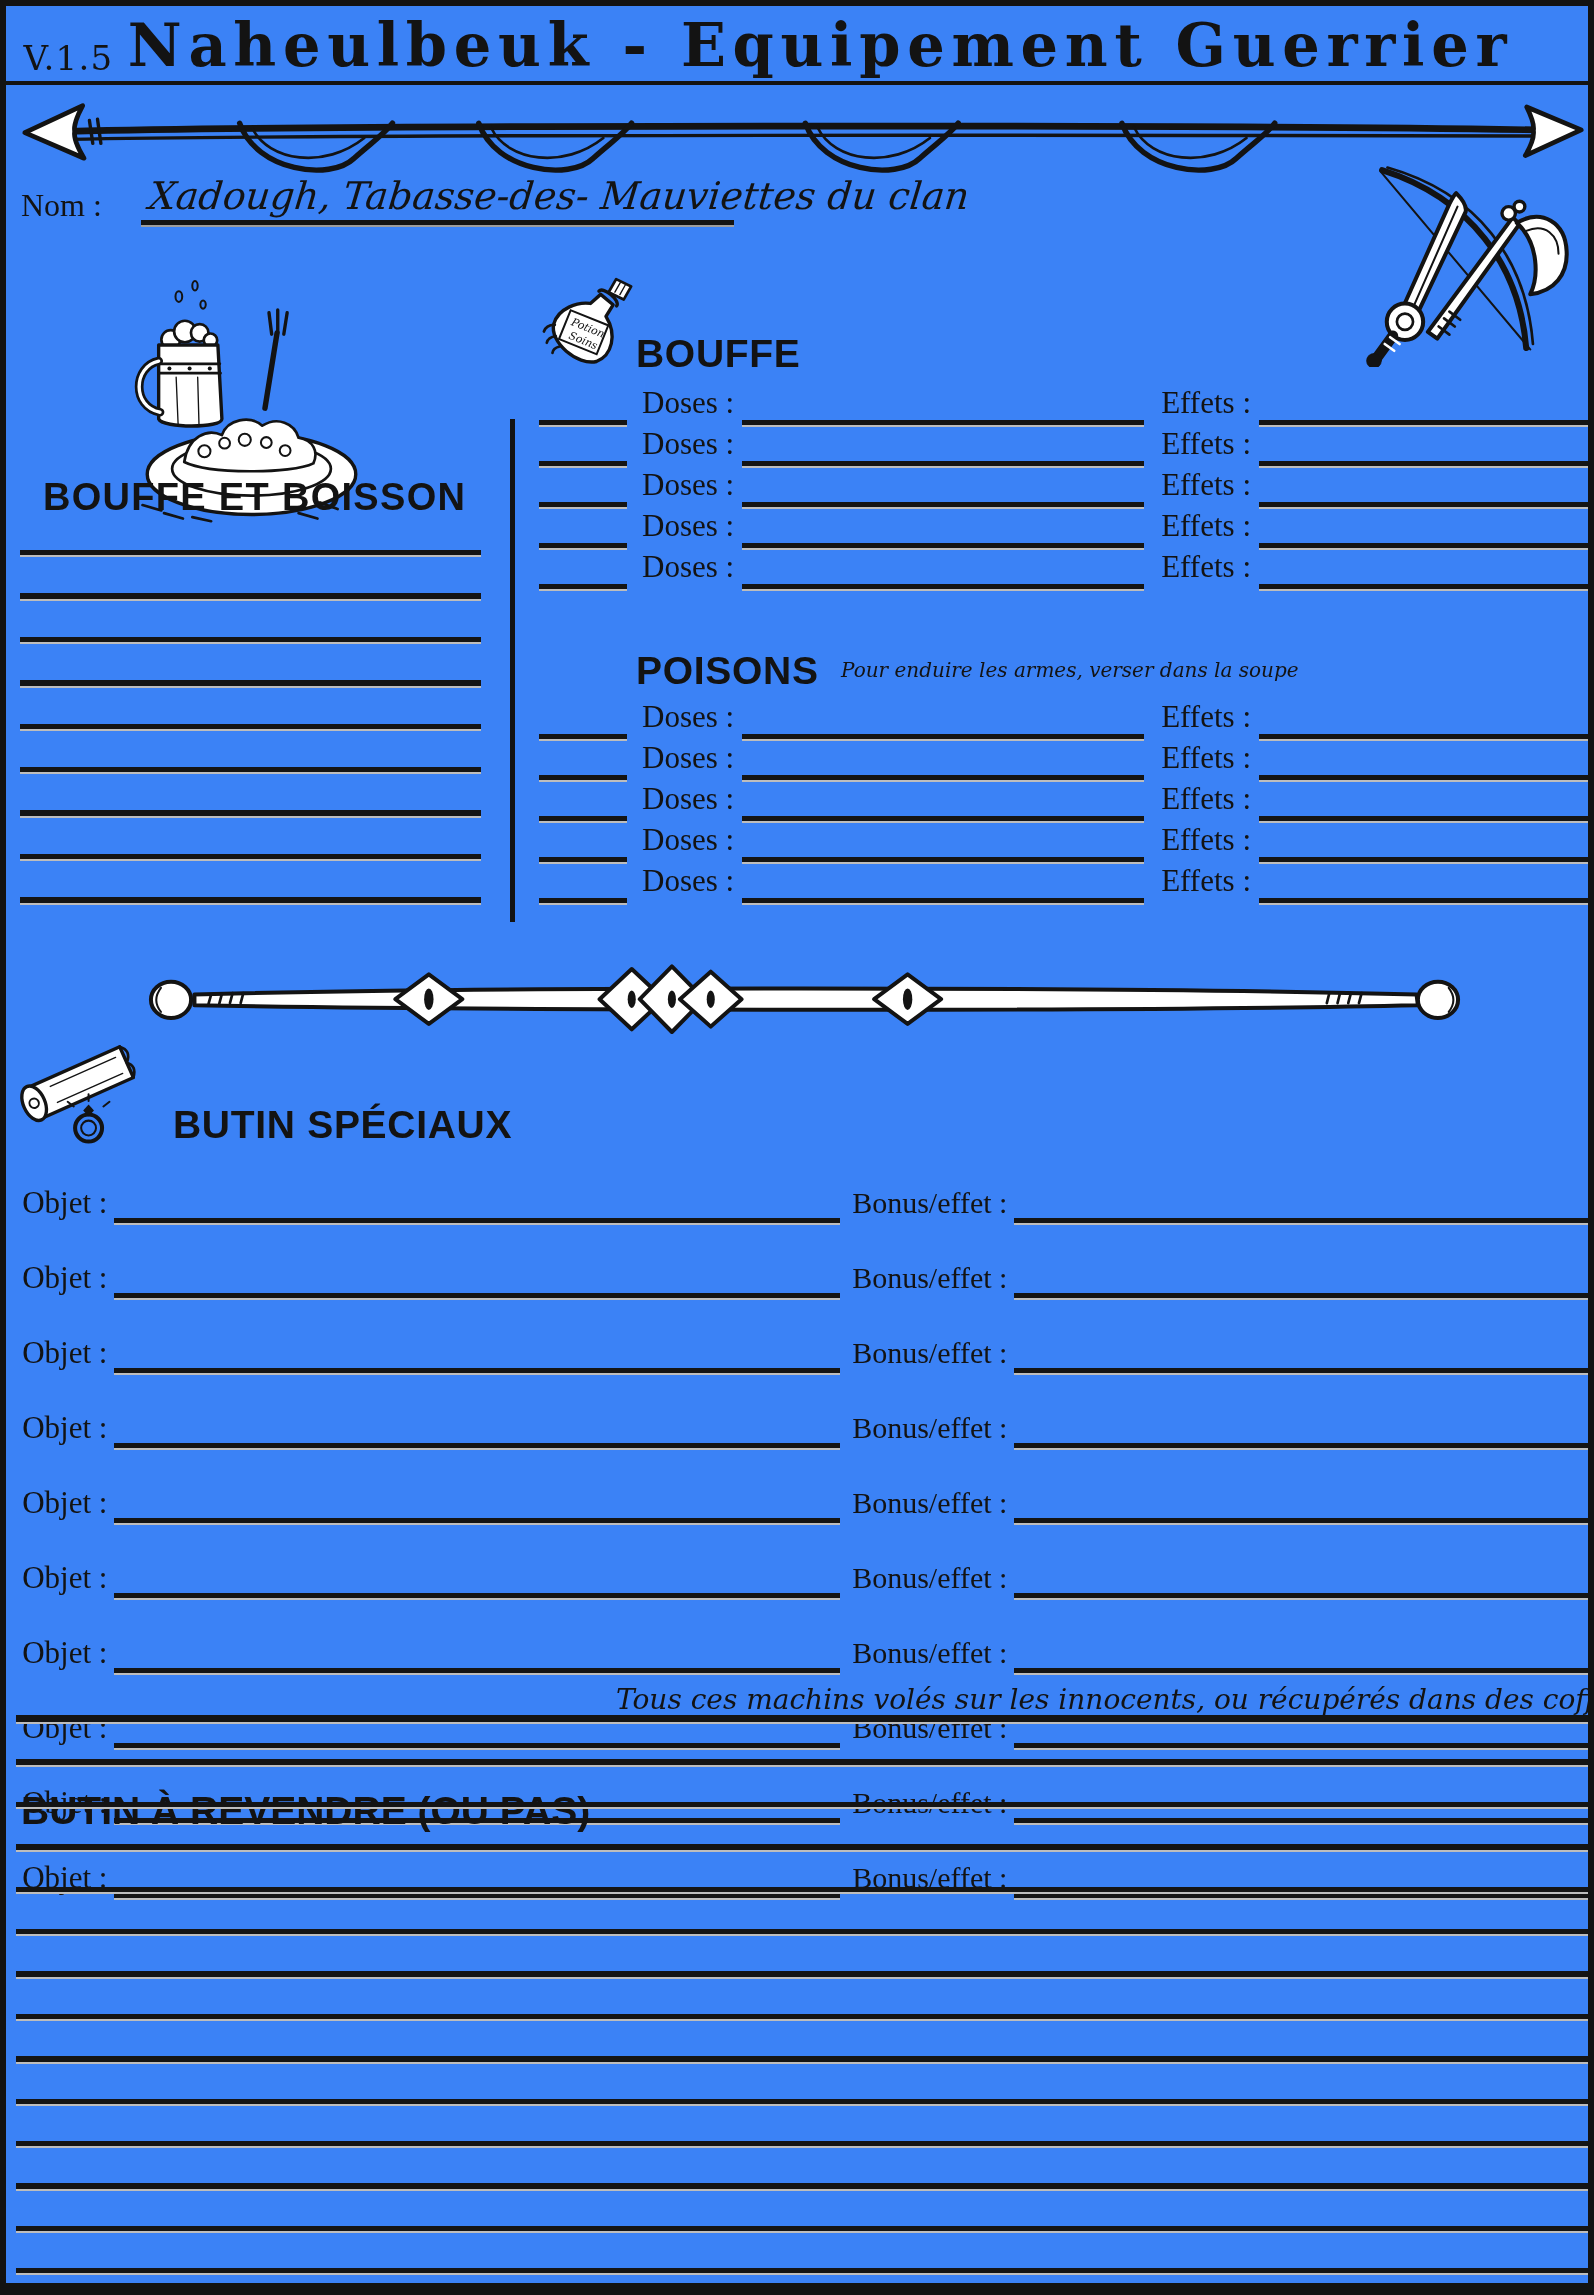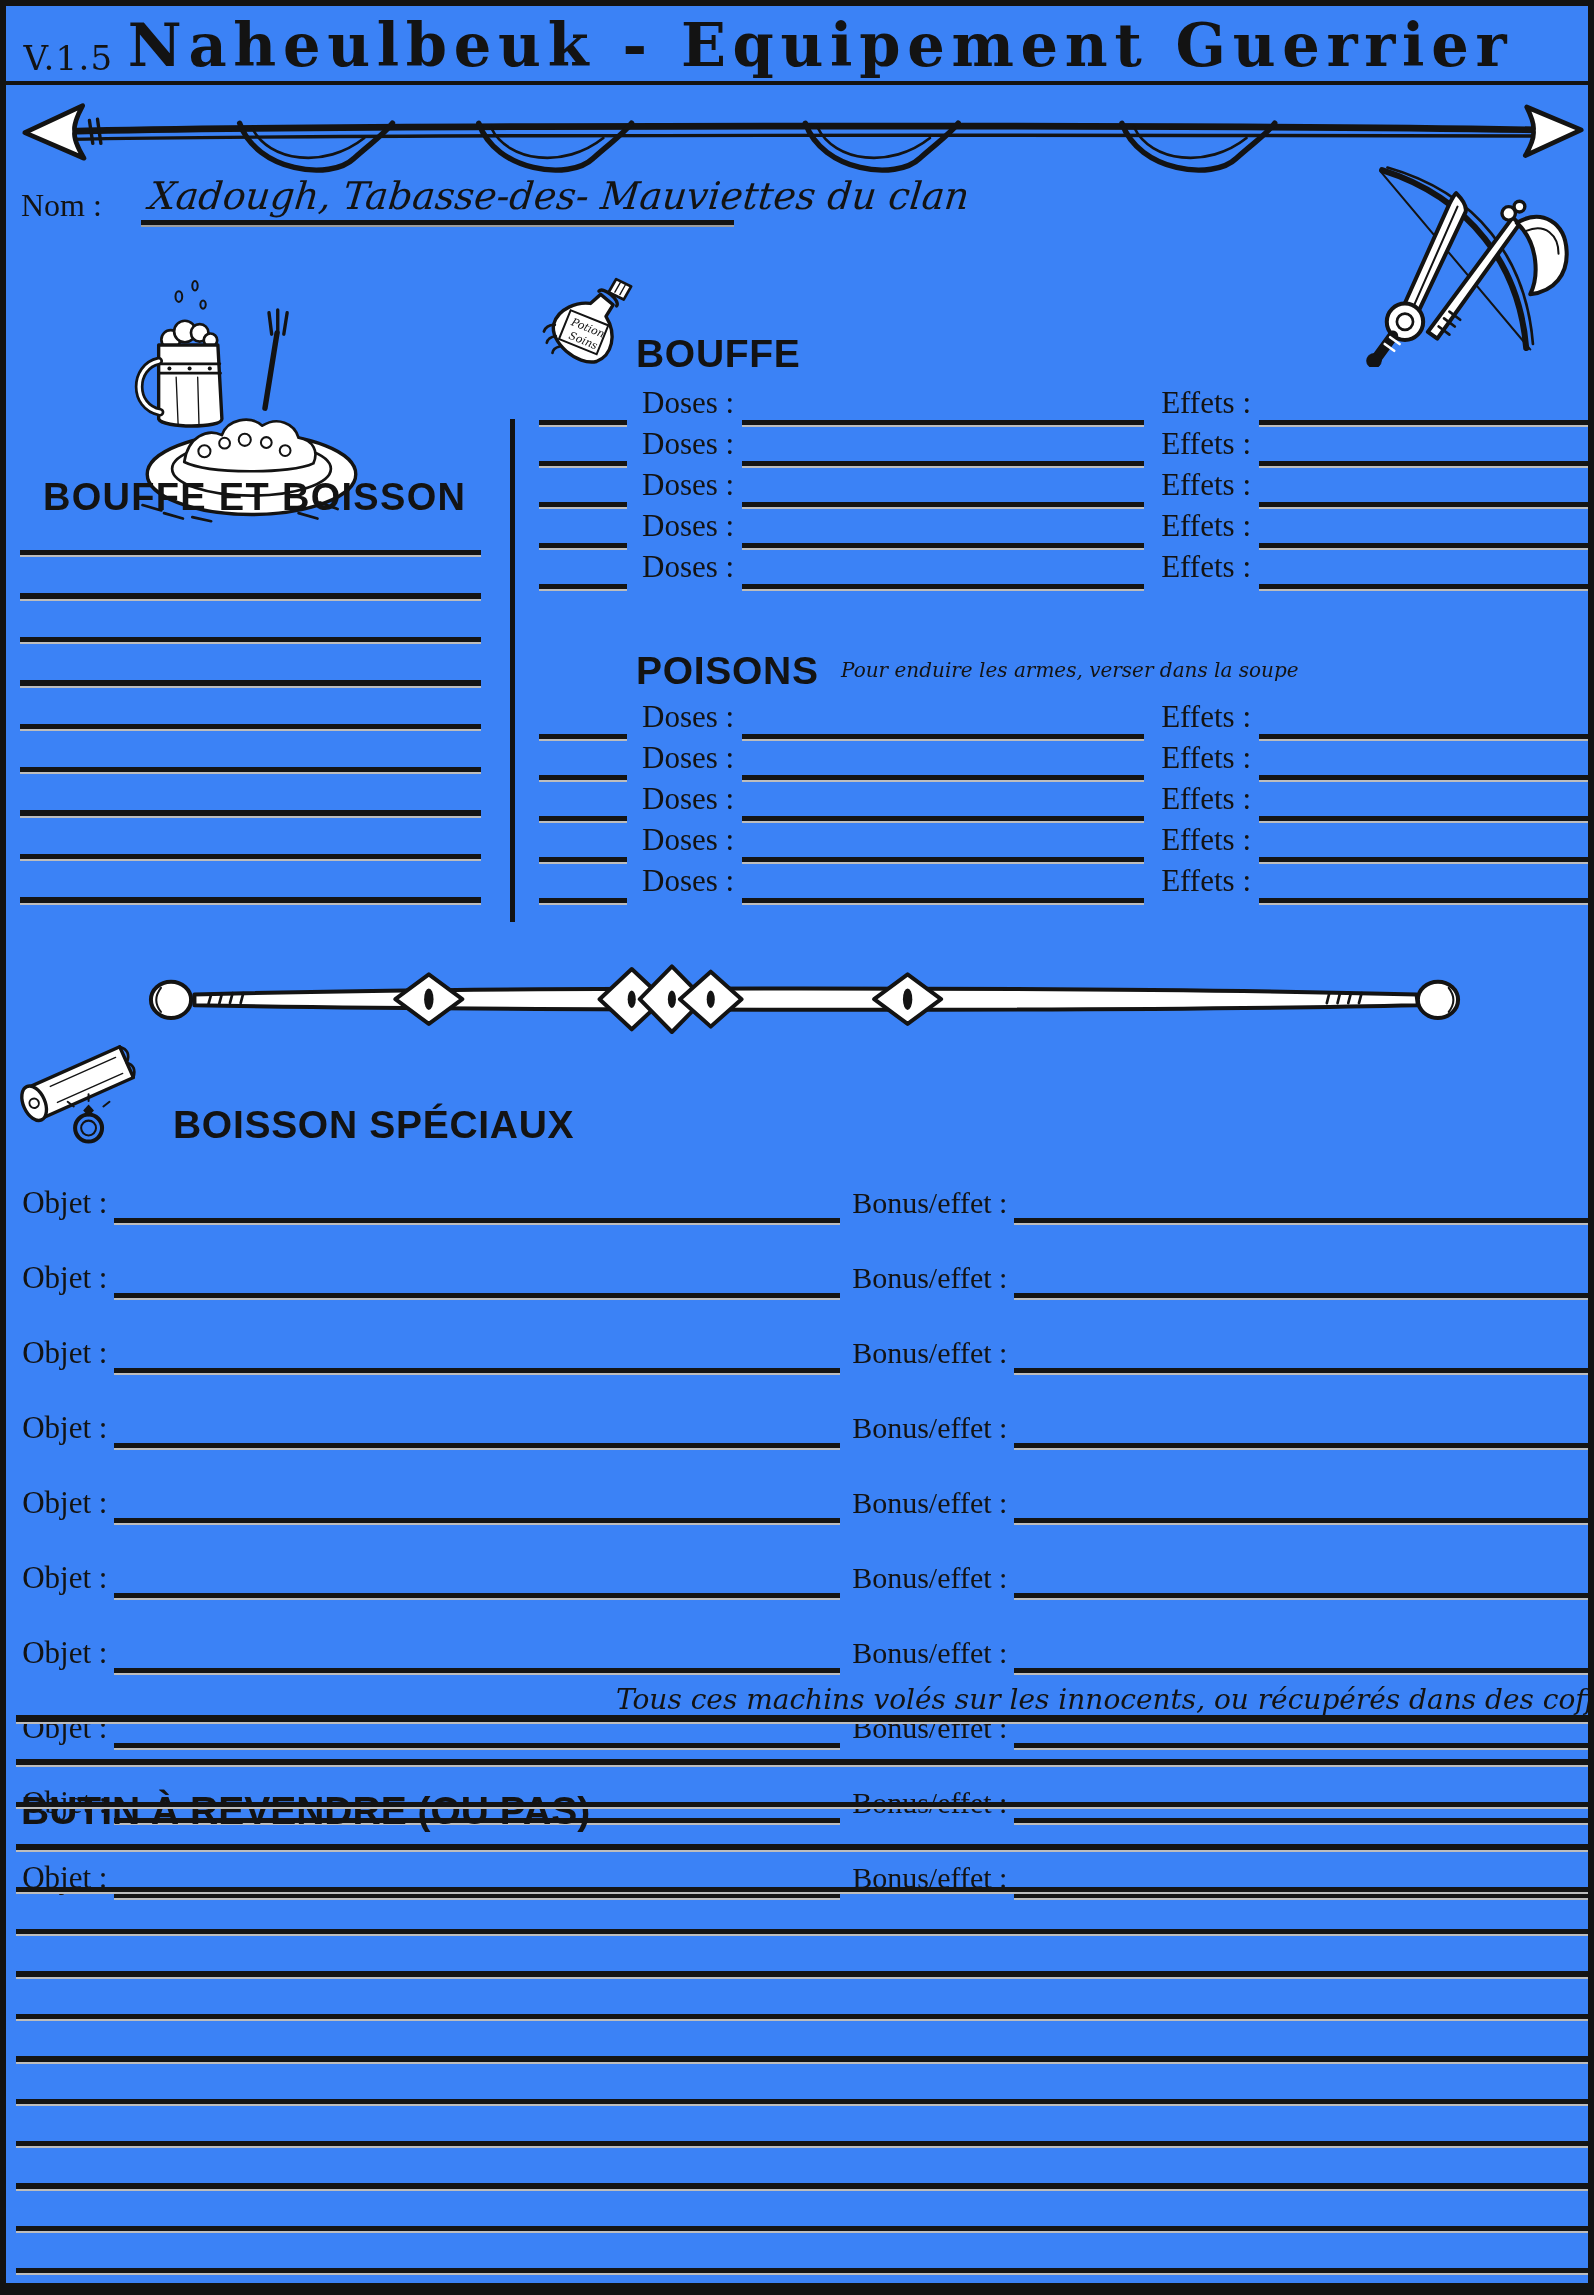--- a/index.html
+++ b/index.html
@@ -276,21 +276,21 @@
         <circle cx="30" cy="73" r="7" stroke-width="3"></circle>
         <path d="M180 48 q14 12 0 26 q12 10 0 24" stroke-width="4"></path>
         <path d="M62 60 L168 60 M62 86 L168 86" stroke-width="2"></path>
       </g>
       <circle cx="118" cy="138" r="20" stroke-width="6"></circle>
       <circle cx="118" cy="138" r="11" stroke-width="3"></circle>
       <path d="M110 112 L118 103 L126 112 L118 121 Z" fill="#131313" stroke="none"></path>
       <path d="M140 106 l9 -7 M96 106 l-9 -7 M118 98 l0 -10" stroke-width="3"></path>
     </g>
   </svg>
-  <div class="abs h-display h-objets">BOISSON SPÉCIAUX</div>
+  <div class="abs h-display h-objets">BUTIN SPÉCIAUX</div>
   <div class="abs objet-rows">
     <div class="orow">
       <div class="olbl">Objet :</div>
       <div class="hline itemline"></div>
       <div class="blbl">Bonus/effet :</div>
       <div class="hline bonusline"></div>
     </div>
   <div class="orow">
       <div class="olbl">Objet :</div>
       <div class="hline itemline"></div>

